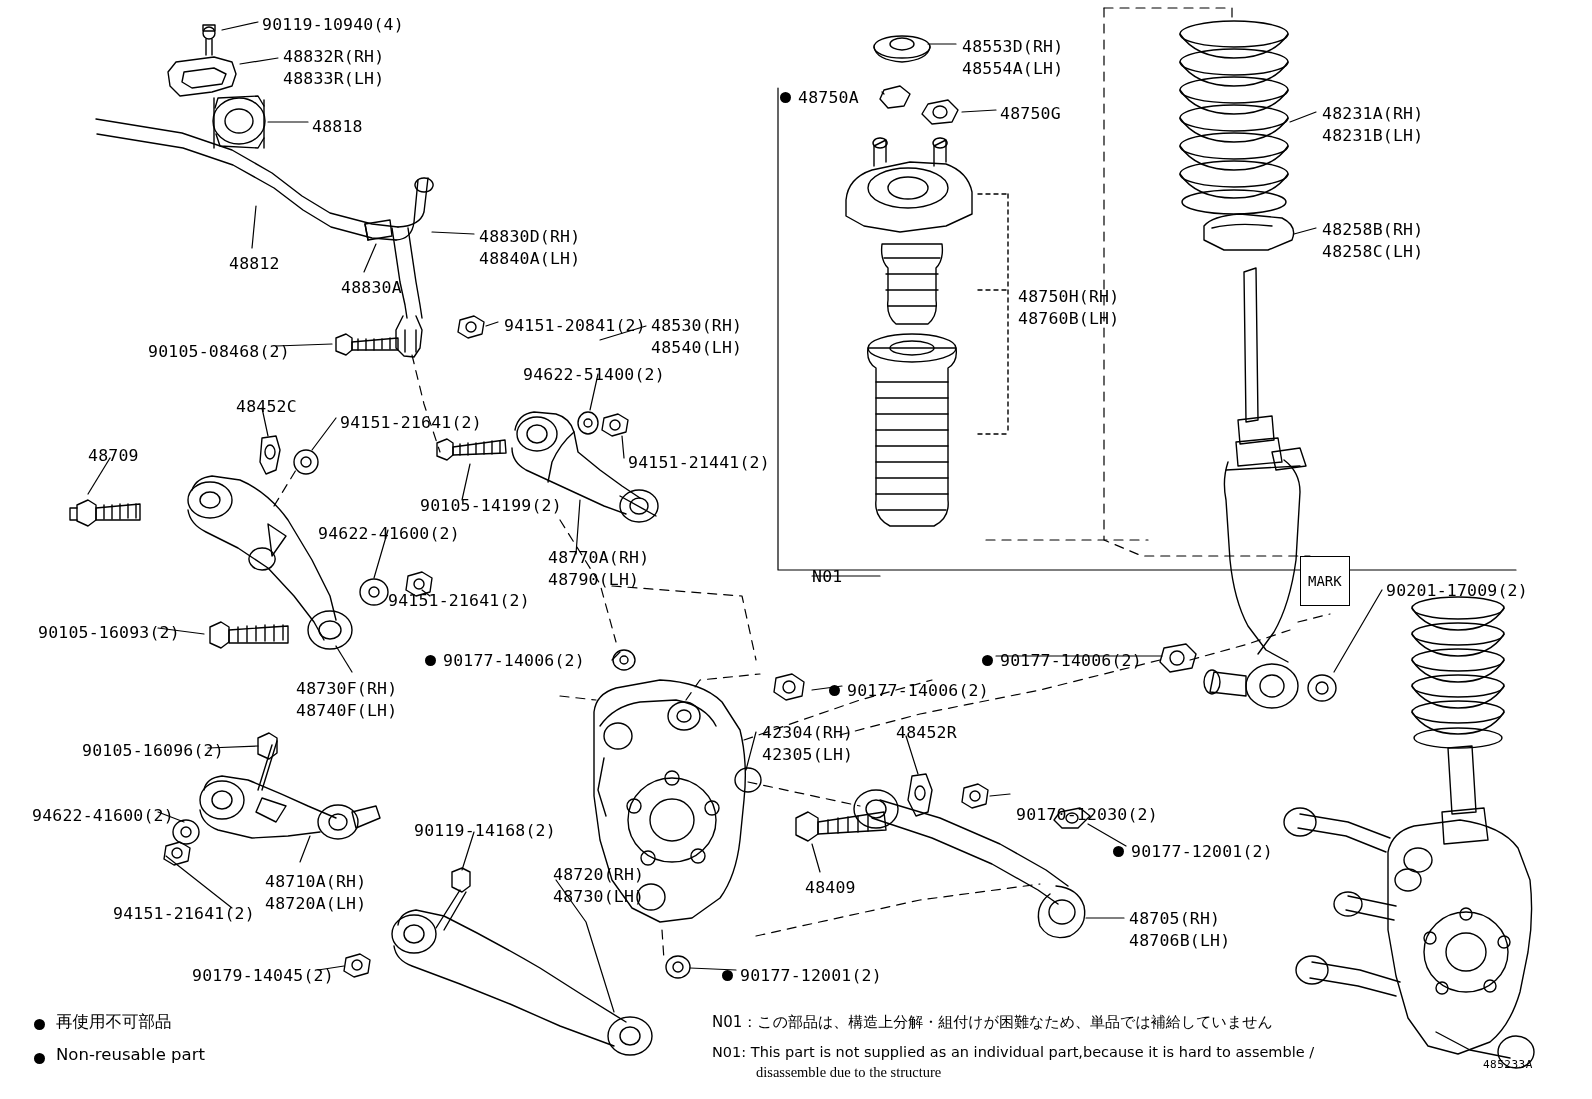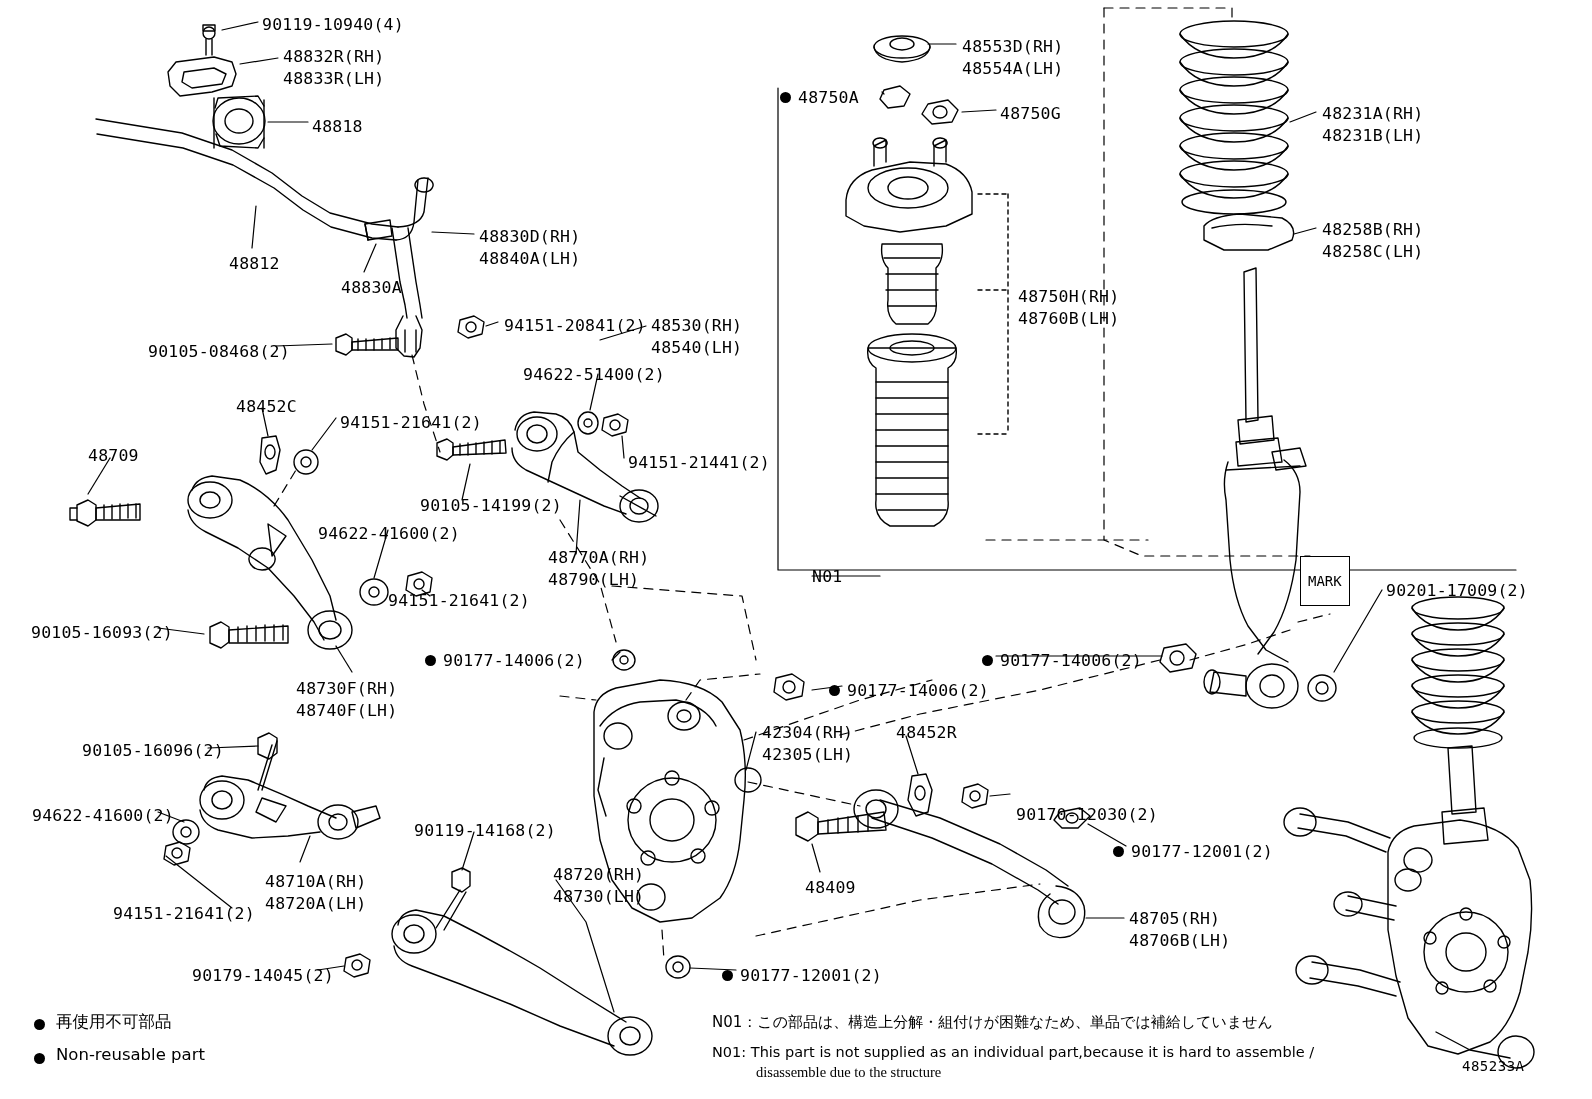--- a/index.html
+++ b/index.html
@@ -62,23 +62,24 @@
   }
   .footnote.jp {
     font-family: "DejaVu Sans", sans-serif;
   }
   .footnote.en {
     font-family: "DejaVu Sans", sans-serif;
     font-size: 14.5px;
   }
   .diagcode {
     position: absolute;
-    font-size: 14px;
+    font-size: 11px;
     font-family: "DejaVu Sans Mono", monospace;
     letter-spacing: 0.5px;
+    margin-left: 21px;
   }
 </style>
 </head>
 <body>
 
 <div id="sheet">
 
   <svg class="art" viewBox="0 0 1592 1099" aria-hidden="true">
     <g fill="none" stroke="#000" stroke-width="1.4" stroke-linecap="round" stroke-linejoin="round">
 
@@ -425,21 +426,21 @@
 48540(LH)</div>
       <div class="lbl" style="left: 523px; top: 364px;">94622-51400(2)</div>
       <div class="lbl" style="left: 628px; top: 452px;">94151-21441(2)</div>
       <div class="lbl" style="left: 236px; top: 396px;">48452C</div>
       <div class="lbl" style="left: 340px; top: 412px;">94151-21641(2)</div>
       <div class="lbl" style="left: 88px; top: 445px;">48709</div>
       <div class="lbl" style="left: 420px; top: 495px;">90105-14199(2)</div>
       <div class="lbl" style="left: 318px; top: 523px;">94622-41600(2)</div>
       <div class="lbl" style="left: 548px; top: 547px;">48770A(RH)
 48790(LH)</div>
-      <div class="lbl" style="left: 31px; top: 622px;">90105-16093(2)</div>
+      <div class="lbl" style="left: 38px; top: 622px;">90105-16093(2)</div>
       <div class="lbl" style="left: 388px; top: 590px;">94151-21641(2)</div>
       <div class="lbl" style="left: 296px; top: 678px;">48730F(RH)
 48740F(LH)</div>
       <div class="bullet" style="left: 425px; top: 655px;"></div>
       <div class="lbl" style="left: 443px; top: 650px;">90177-14006(2)</div>
       <div class="bullet" style="left: 982px; top: 655px;"></div>
       <div class="lbl" style="left: 1000px; top: 650px;">90177-14006(2)</div>
       <div class="bullet" style="left: 829px; top: 685px;"></div>
       <div class="lbl" style="left: 847px; top: 680px;">90177-14006(2)</div>
       <div class="lbl" style="left: 762px; top: 722px;">42304(RH)

